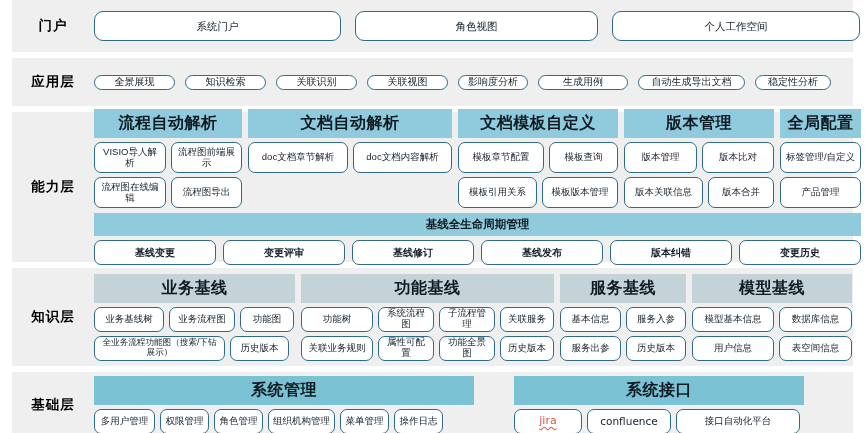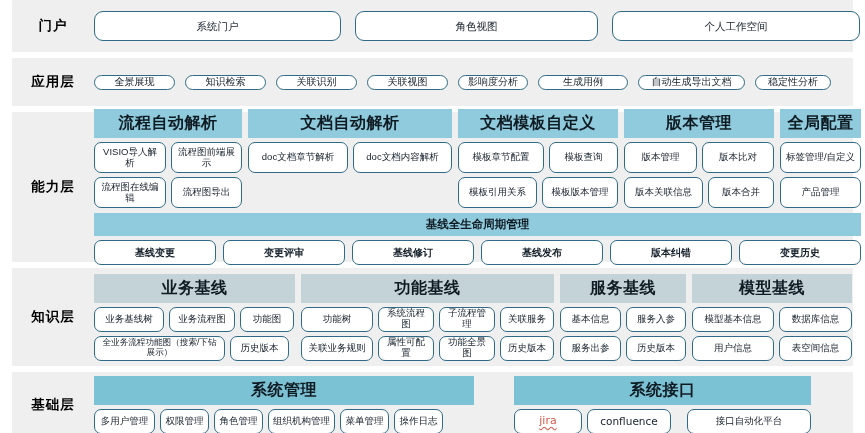--- a/index.html
+++ b/index.html
@@ -356,21 +356,21 @@
           </div>
         </div>
 
         <div class="infra-col ic2">
           <div class="group-head">系统接口</div>
           <div class="grid-row">
             <div class="pill" style="flex:0 0 68px;">
                 <span class="jira-text">jira</span>
               </div>
             <div class="pill latin" style="flex:0 0 84px;">confluence</div>
-            <div class="pill" style="flex:0 0 124px;margin-left:11px;">接口自动化平台</div>
+            <div class="pill" style="flex:0 0 124px;">接口自动化平台</div>
           </div>
         </div>
 
       </div>
     </div>
   </div>
 
 </div>
 
 </body></html>

